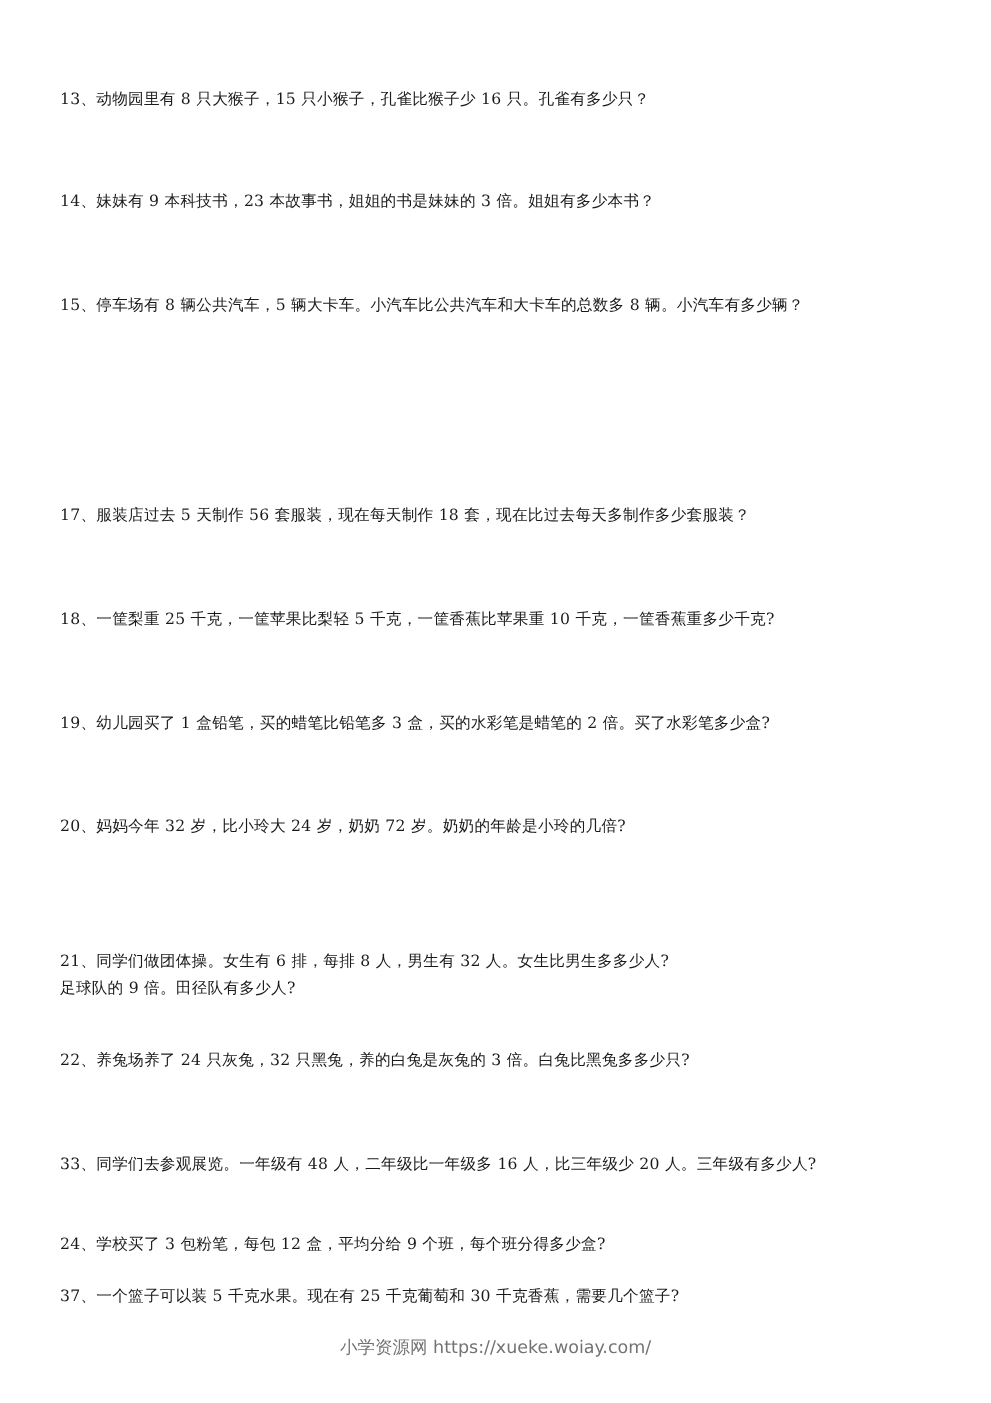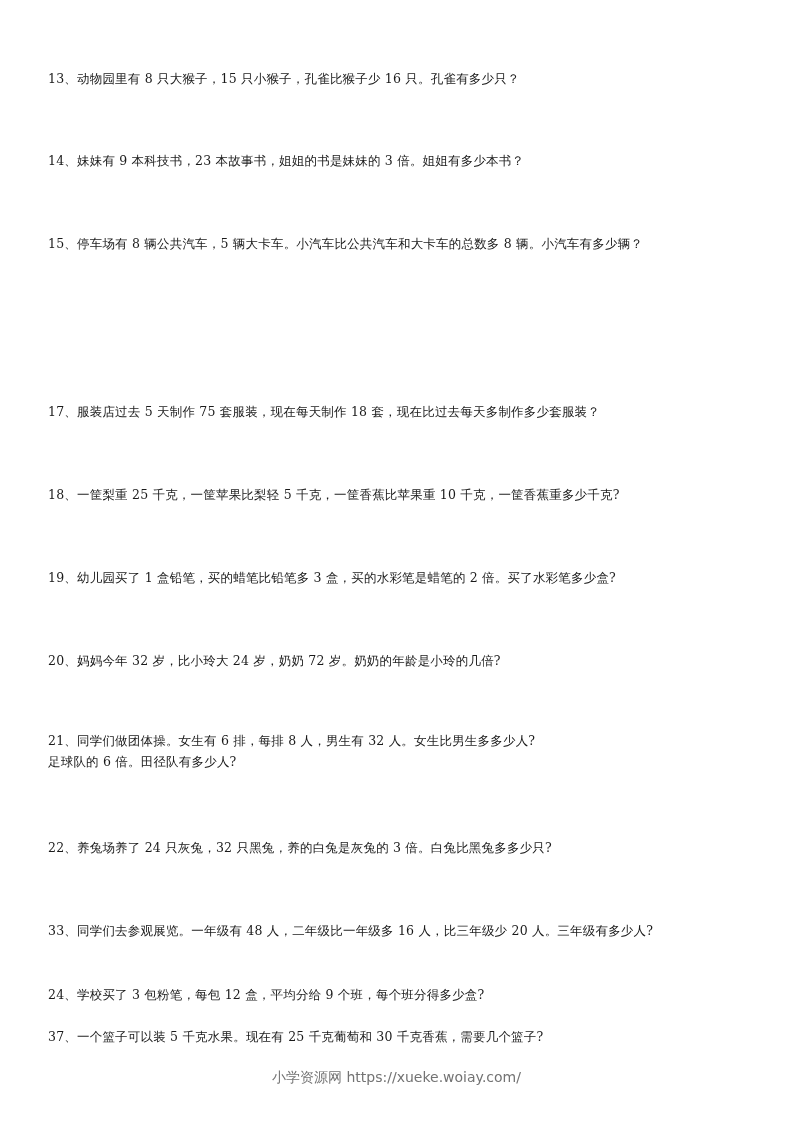--- a/index.html
+++ b/index.html
@@ -33,38 +33,38 @@
   <div class="q" style="top:150px">
     <span class="line">14、妹妹有 9 本科技书，23 本故事书，姐姐的书是妹妹的 3 倍。姐姐有多少本书？</span>
   </div>
 
   <div class="q" style="top:233px">
     <span class="line">15、停车场有 8 辆公共汽车，5 辆大卡车。小汽车比公共汽车和大卡车的总数多 8 辆。小汽车有多少辆？</span>
   </div>
 
 
   <div class="q" style="top:401px">
-    <span class="line">17、服装店过去 5 天制作 75 套服装，现在每天制作 18 套，现在比过去每天多制作多少套服装？</span>
+    <span class="line">17、服装店过去 5 天制作 56 套服装，现在每天制作 18 套，现在比过去每天多制作多少套服装？</span>
   </div>
 
   <div class="q" style="top:484px">
     <span class="line">18、一筐梨重 25 千克，一筐苹果比梨轻 5 千克，一筐香蕉比苹果重 10 千克，一筐香蕉重多少千克?</span>
   </div>
 
   <div class="q" style="top:567px">
     <span class="line">19、幼儿园买了 1 盒铅笔，买的蜡笔比铅笔多 3 盒，买的水彩笔是蜡笔的 2 倍。买了水彩笔多少盒?</span>
   </div>
 
   <div class="q" style="top:650px">
     <span class="line">20、妈妈今年 32 岁，比小玲大 24 岁，奶奶 72 岁。奶奶的年龄是小玲的几倍?</span>
   </div>
 
-  <div class="q" style="top:730px">
+  <div class="q" style="top:758px">
     <span class="line">21、同学们做团体操。女生有 6 排，每排 8 人，男生有 32 人。女生比男生多多少人?</span>
-    <span class="line">足球队的 6 倍。田径队有多少人?</span>
+    <span class="line">足球队的 9 倍。田径队有多少人?</span>
   </div>
 
   <div class="q" style="top:837px">
     <span class="line">22、养兔场养了 24 只灰兔，32 只黑兔，养的白兔是灰兔的 3 倍。白兔比黑兔多多少只?</span>
   </div>
 
   <div class="q" style="top:920px">
     <span class="line">33、同学们去参观展览。一年级有 48 人，二年级比一年级多 16 人，比三年级少 20 人。三年级有多少人?</span>
   </div>
 

